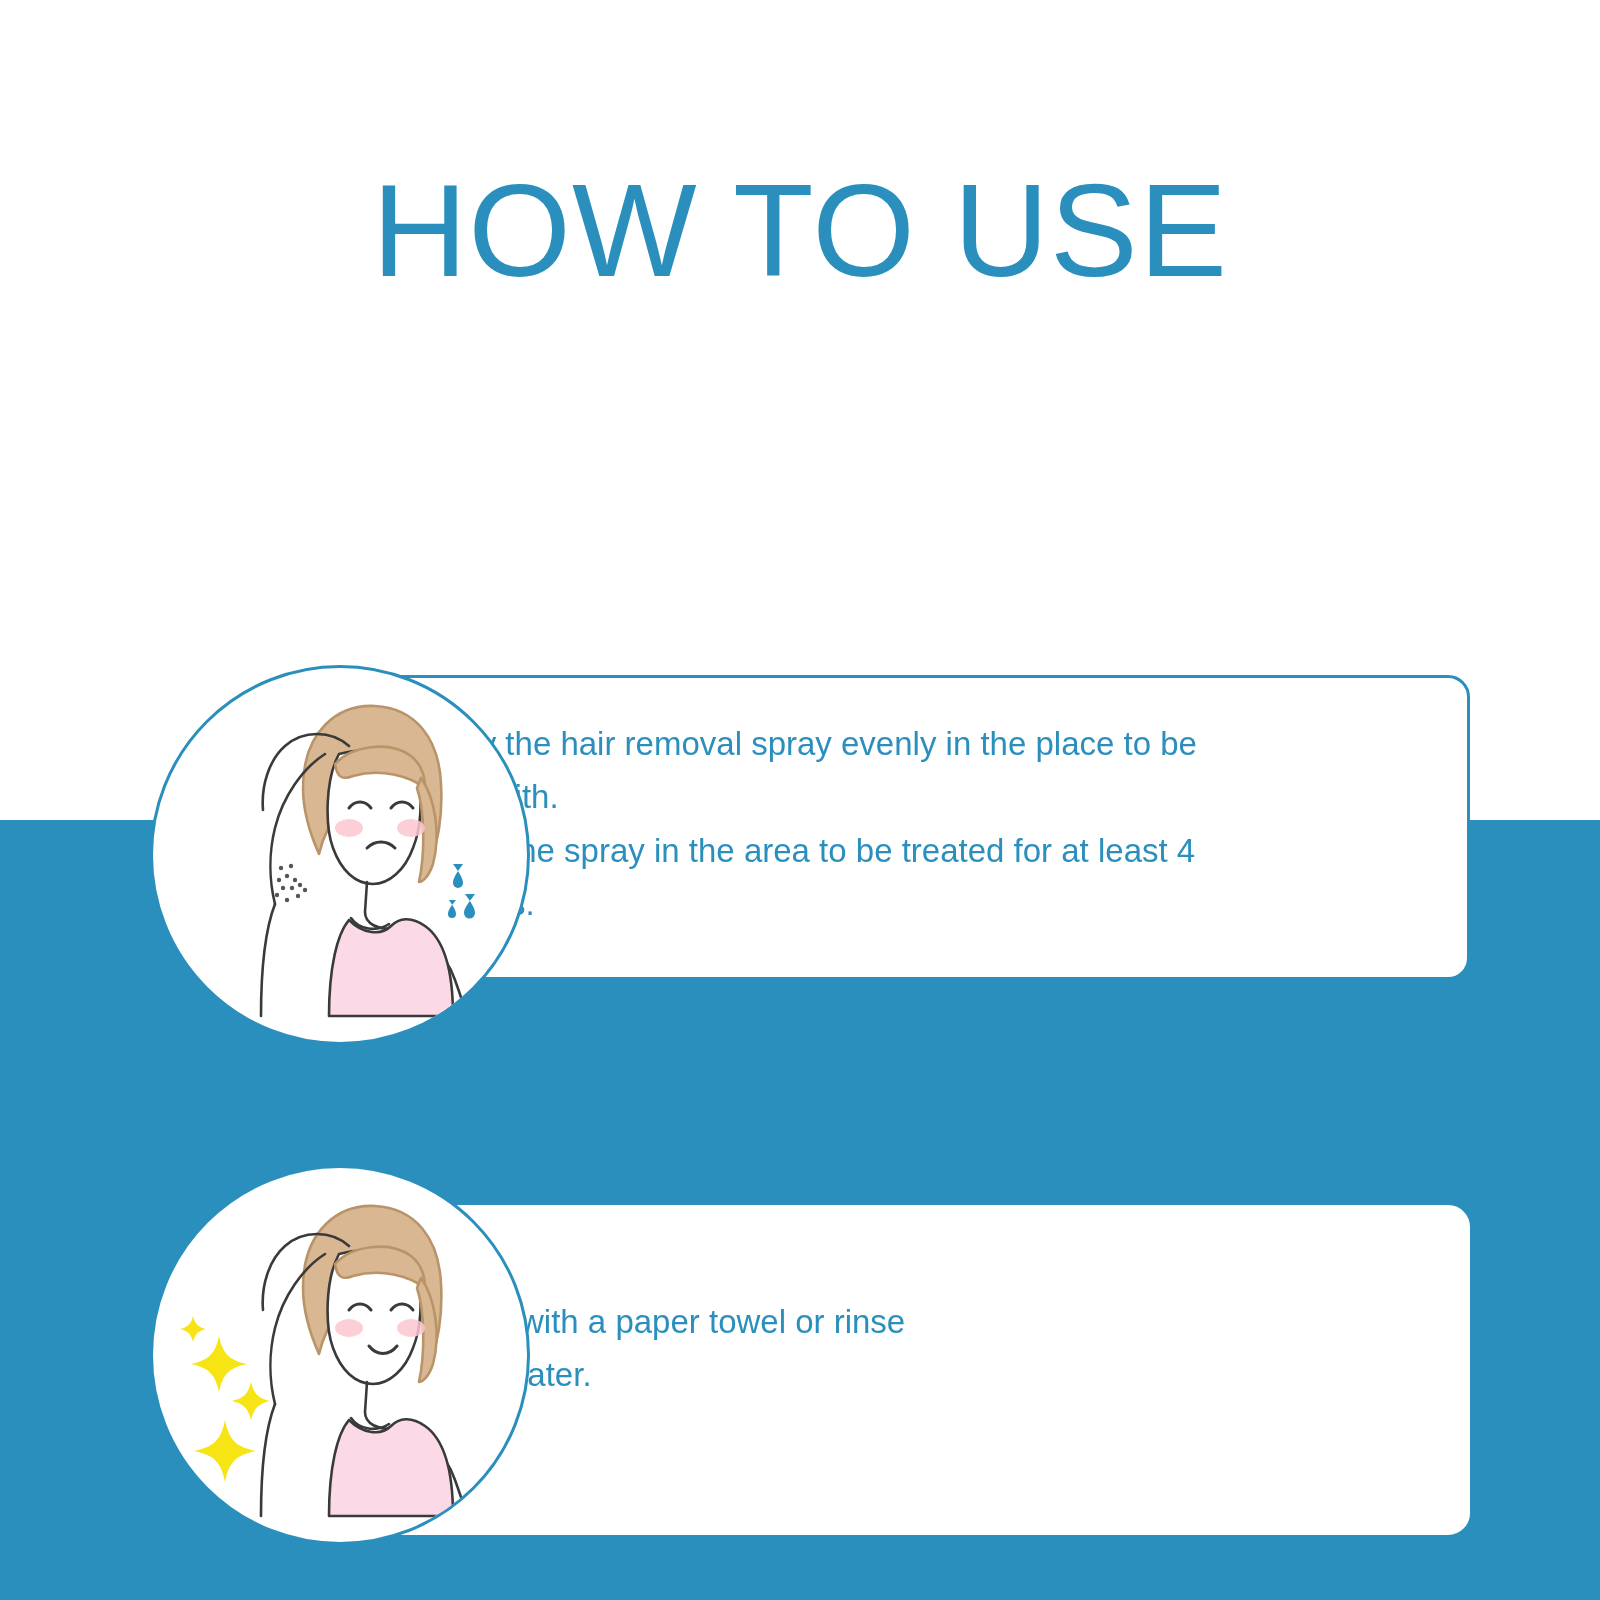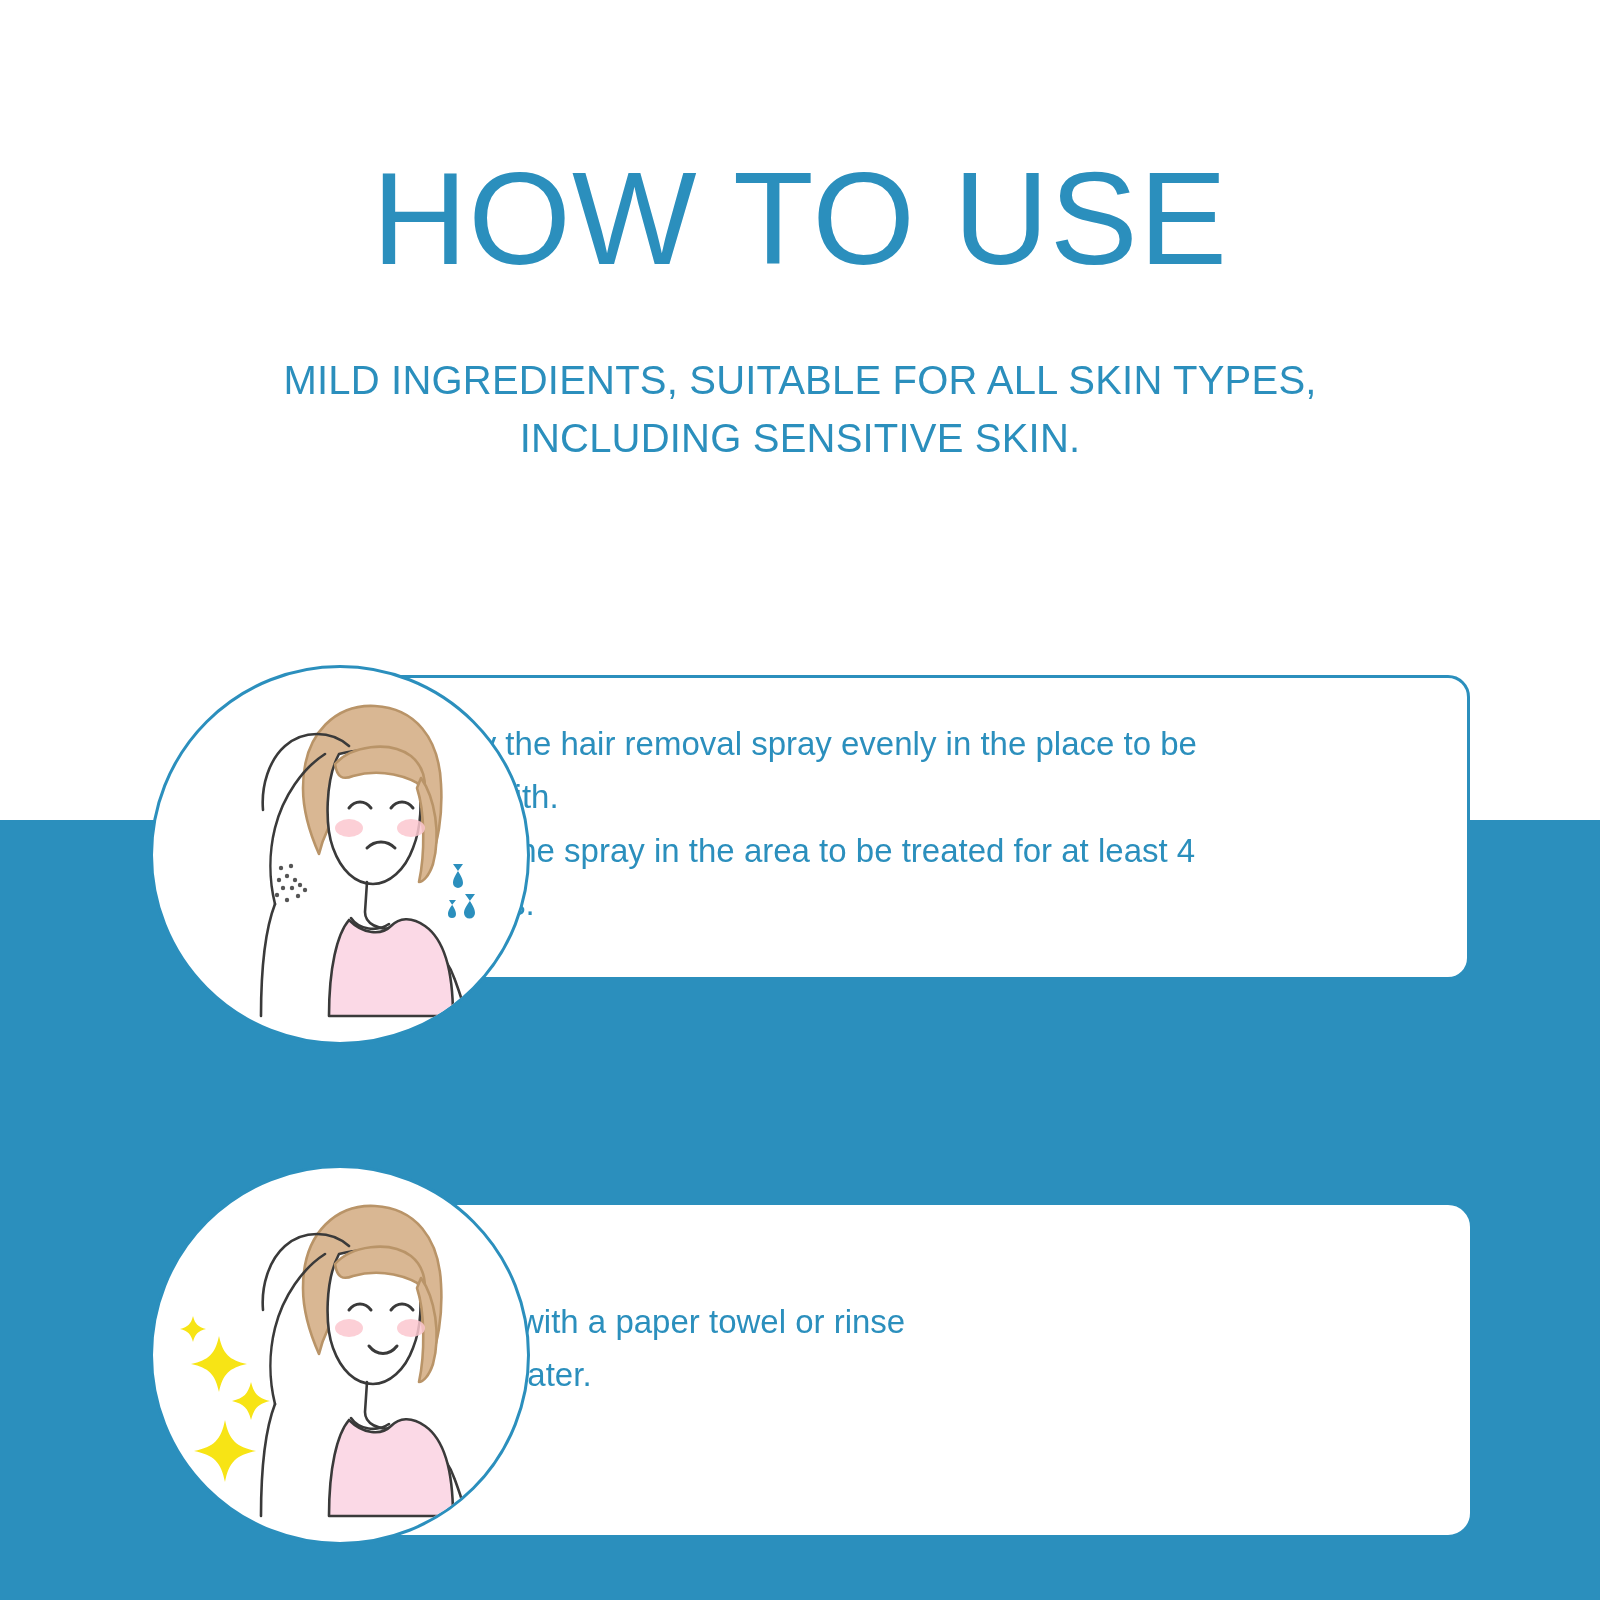--- a/index.html
+++ b/index.html
@@ -32,21 +32,21 @@
   }
 
   
   .header {
     position: absolute;
     left: 0; top: 0;
     width: 1600px;
     text-align: center;
   }
   .title {
-    margin: 0;
+    margin: 12px;
     padding-top: 150px;
     font-size: 132px;
     line-height: 1.05;
     font-weight: normal;
     letter-spacing: 1px;
     color: #2b8fbd;
     font-family: "Liberation Sans", sans-serif;
   }
   .subtitle {
     margin: 0 auto;
@@ -114,21 +114,20 @@
   .illus svg { display: block; }
 </style>
 </head>
 <body>
 
 <div class="band-white"></div>
 <div class="band-blue"></div>
 
 <div class="header">
   <h1 class="title">HOW TO USE</h1>
-  <div class="subtitle">MILD INGREDIENTS, SUITABLE FOR ALL SKIN TYPES, INCLUDING SENSITIVE SKIN.</div>
 </div>
 
 <div class="step" id="step-1">
   <div class="step-card"></div>
   <div class="step-text">Spray the hair removal spray evenly in the place to be dealt with.
 Leave the spray in the area to be treated for at least 4 minutes.</div>
   <div class="illus">
     <svg width="374" height="374" viewBox="0 0 374 374" xmlns="http://www.w3.org/2000/svg">
       <g fill="none" stroke="#3a3a3a" stroke-width="2.6" stroke-linecap="round" stroke-linejoin="round">
 

